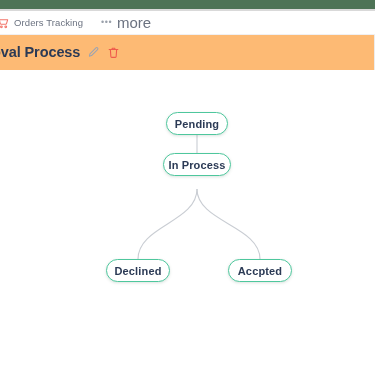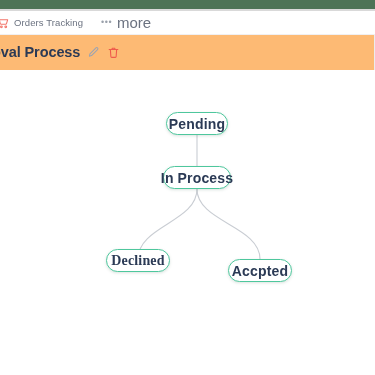--- a/index.html
+++ b/index.html
@@ -188,21 +188,21 @@
     border: 1.4px solid #4ec79d;
     border-radius: 12px;
     background: #ffffff;
     display: flex;
     align-items: center;
     justify-content: center;
     box-shadow: 0 1px 3px rgba(80, 120, 100, .20);
     cursor: pointer;
   }
   .node-label {
-    font-size: 14px;
+    font-size: 11px;
     font-weight: 600;
     color: #2b3a55;
     letter-spacing: .15px;
     white-space: nowrap;
   }
 </style>
 </head>
 <body>
 
 <div id="app">
@@ -247,24 +247,24 @@
       <g id="edge-group" fill="none" stroke="#c9cdd3" stroke-width="1.1">
           <path d="M 197 65 L 197 96"></path>
           <path d="M 197 119 C 197 152 138 156 138 189"></path>
           <path d="M 197 119 C 197 152 260 156 260 189"></path>
         </g>
     </svg>
     <div id="node-layer">
         <div class="node" style="left: 166px; top: 42px; width: 62px; border-color: rgb(78, 199, 157);">
           <span class="node-label">Pending</span>
         </div>
-        <div class="node" style="left: 163px; top: 96px; width: 68px; border-color: rgb(78, 199, 157);">
+        <div class="node" style="left: 163px; top: 83px; width: 68px; border-color: rgb(78, 199, 157);">
           <span class="node-label">In Process</span>
         </div>
-        <div class="node" style="left: 106px; top: 179px; width: 64px; border-color: rgb(78, 199, 157); font-family: Liberation Serif, serif;">
+        <div class="node" style="left: 106px; top: 189px; width: 64px; border-color: rgb(78, 199, 157);">
           <span class="node-label">Declined</span>
         </div>
         <div class="node" style="left: 228px; top: 189px; width: 64px; border-color: rgb(78, 199, 157); justify-content: center;">
           <span class="node-label">Accpted</span>
         </div>
       </div>
   </div>
 
   <div class="band-bottom-gap"></div>
   <div class="band-bottom"></div>

